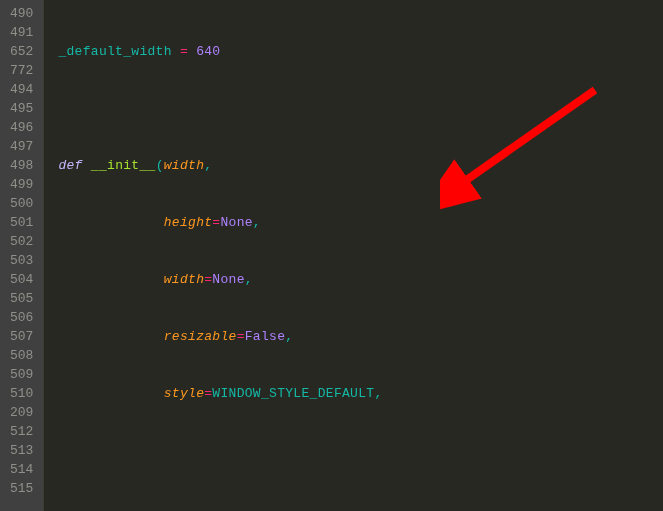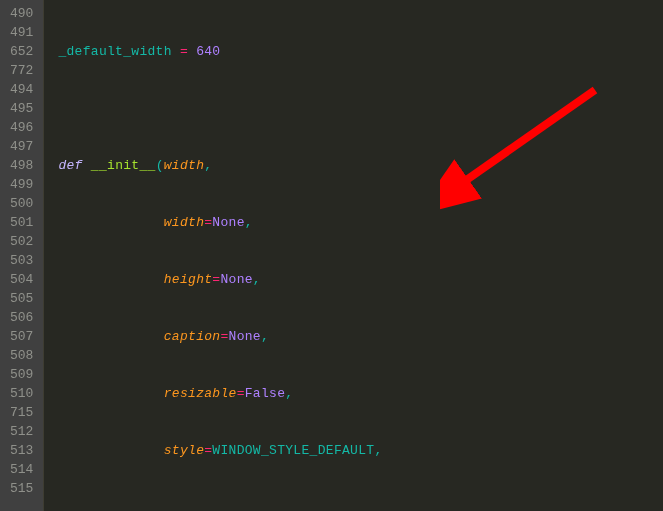--- a/index.html
+++ b/index.html
@@ -76,33 +76,32 @@
       <div>501</div>
       <div>502</div>
       <div>503</div>
       <div>504</div>
       <div>505</div>
       <div>506</div>
       <div>507</div>
       <div>508</div>
       <div>509</div>
       <div>510</div>
-      <div>715</div>
+      <div>209</div>
       <div>512</div>
       <div>513</div>
       <div>514</div>
       <div>515</div>
     </div>
   <div class="code">
     <div class="line"><span class="ident">_default_width</span> <span class="op">=</span> <span class="num">640</span></div>
     <div class="line"></div>
     <div class="line"><span class="kw-def">def</span> <span class="fn-name">__init__</span><span class="ident">(</span><span class="param">width</span><span class="ident">,</span></div>
+    <div class="line">             <span class="param">height</span><span class="op">=</span><span class="const">None</span><span class="ident">,</span></div>
     <div class="line">             <span class="param">width</span><span class="op">=</span><span class="const">None</span><span class="ident">,</span></div>
-    <div class="line">             <span class="param">height</span><span class="op">=</span><span class="const">None</span><span class="ident">,</span></div>
-    <div class="line">             <span class="param">caption</span><span class="op">=</span><span class="const">None</span><span class="ident">,</span></div>
     <div class="line">             <span class="param">resizable</span><span class="op">=</span><span class="const">False</span><span class="ident">,</span></div>
     <div class="line">             <span class="param">style</span><span class="op">=</span><span class="ident">WINDOW_STYLE_DEFAULT</span><span class="ident">,</span></div>
     
     
     
     
     
     
     
     

